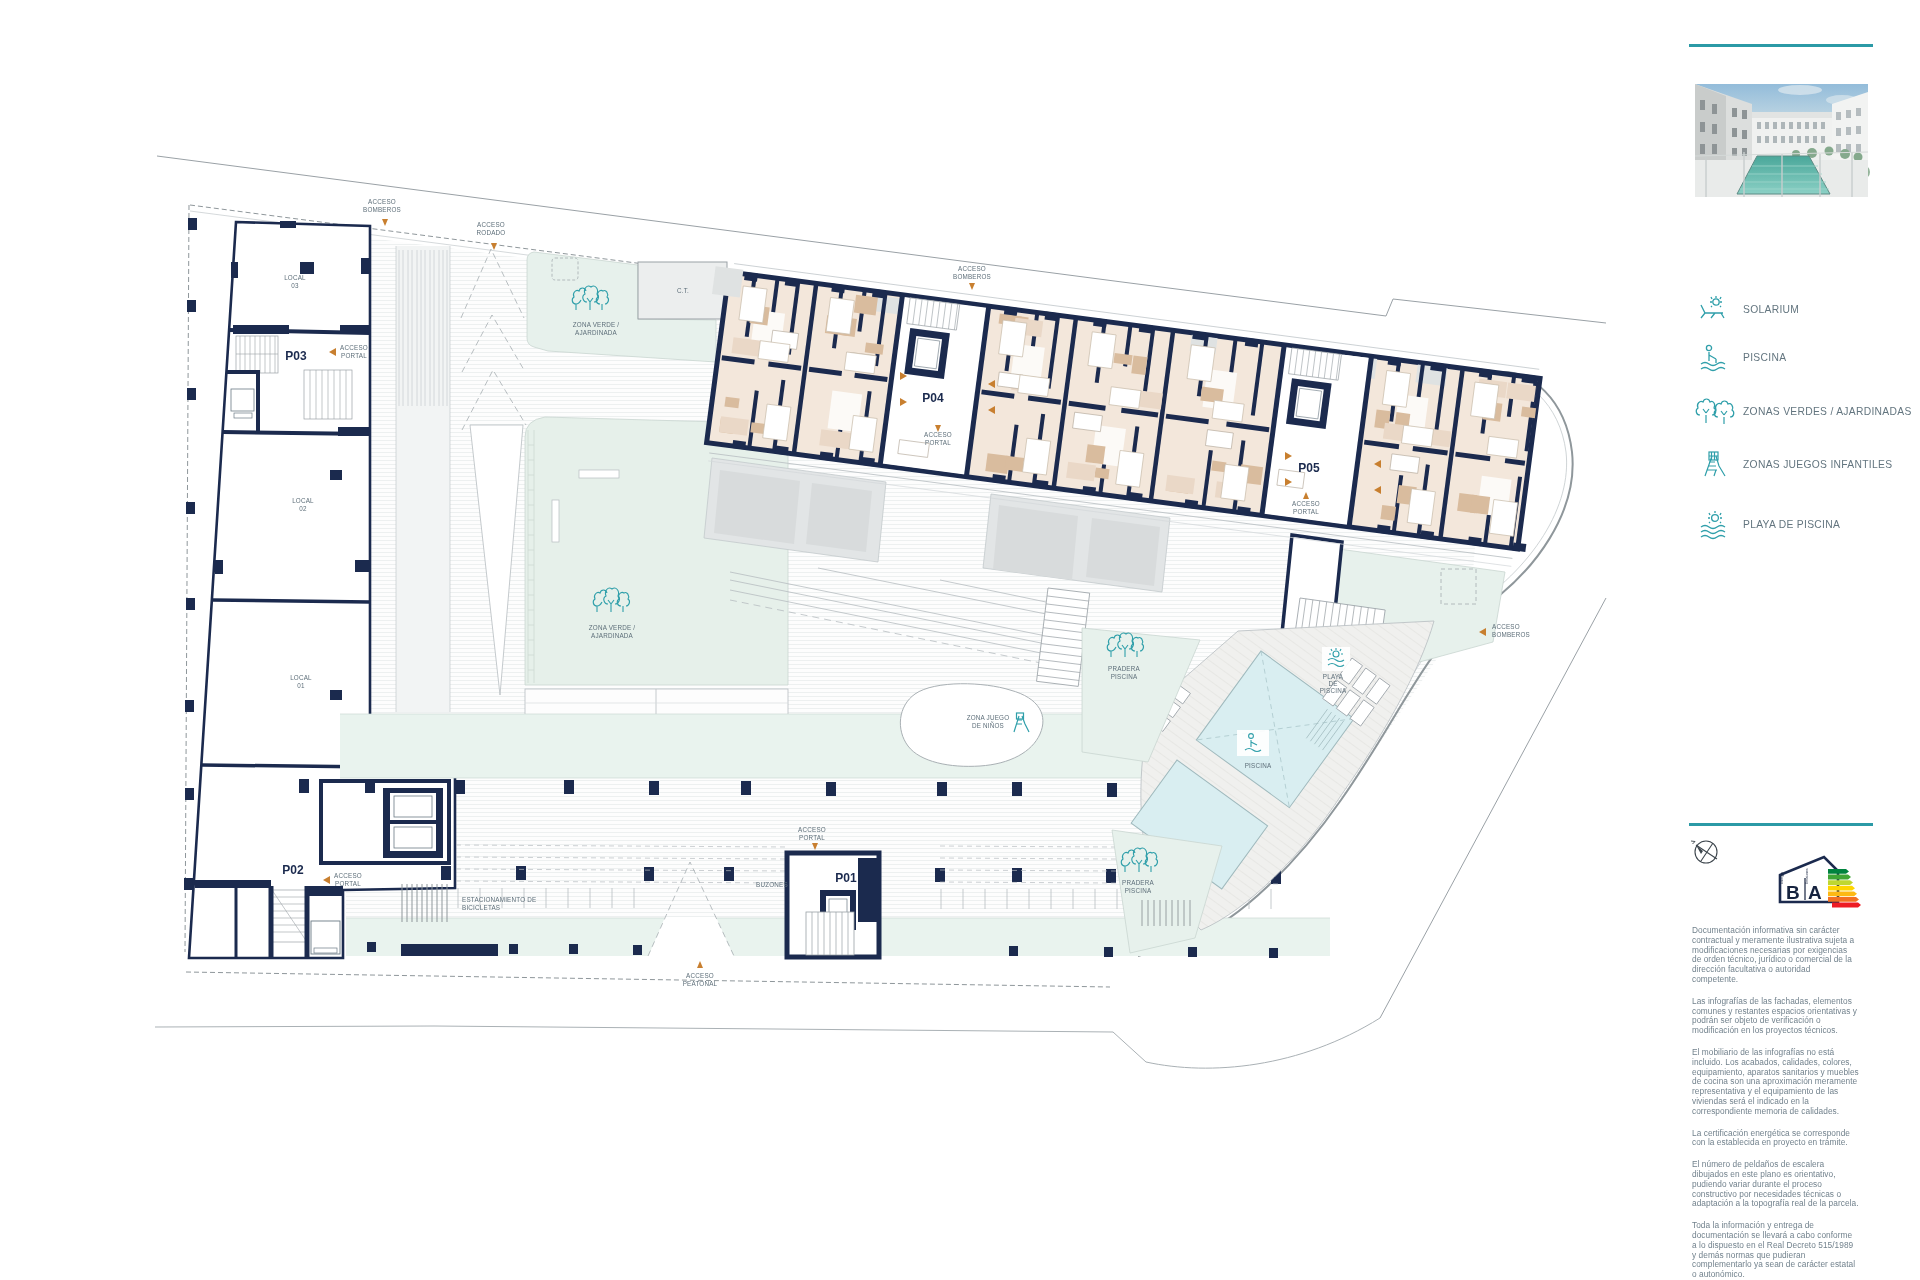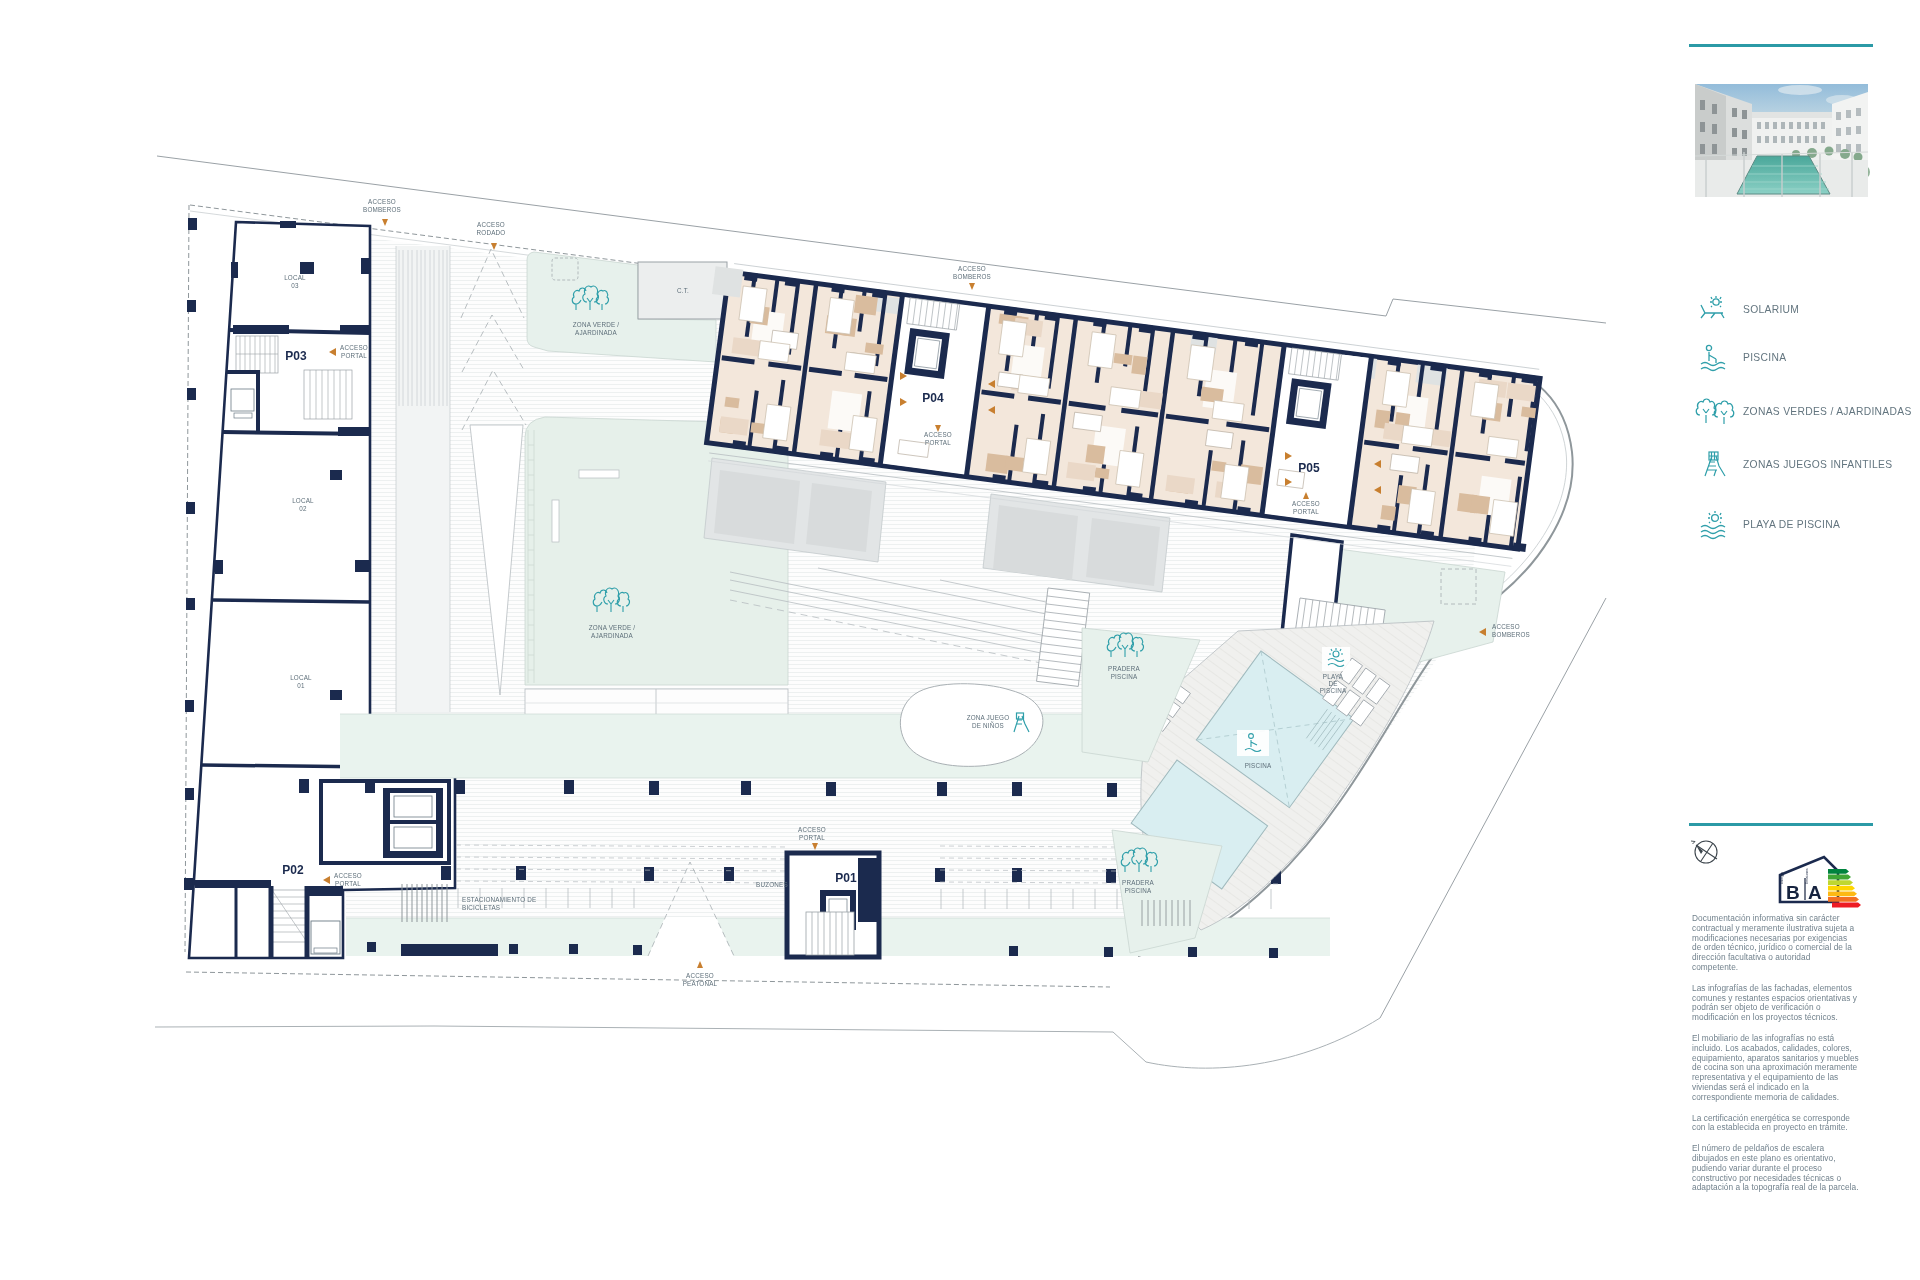--- a/index.html
+++ b/index.html
@@ -1,19 +1,19 @@
 <!DOCTYPE html>
 <html><head>
 <meta charset="utf-8">
 <style>
 html,body{margin:0;padding:0;background:#fff;width:1920px;height:1280px;overflow:hidden;
 font-family:"Liberation Sans",sans-serif;}
 #page{position:relative;width:1920px;height:1280px;background:#fff;}
 svg{position:absolute;left:0;top:0;}
-.par{color:#72828d;font-size:8.3px;line-height:9.8px;letter-spacing:.05px;margin:0 0 11px 0;white-space:nowrap;}
+.par{color:#72828d;font-size:8.3px;line-height:9.8px;letter-spacing:.05px;margin:12px 0 11px 0;white-space:nowrap;}
 </style>
 </head>
 <body>
 <div id="page">
 
 <svg width="1920" height="1280" viewBox="0 0 1920 1280">
 <defs>
 <pattern id="deckstripe" width="8" height="8" patternUnits="userSpaceOnUse" patternTransform="rotate(-54)">
 <rect width="8" height="8" fill="#f0f0ee"></rect>
           <line x1="0" y1="0" x2="0" y2="8" stroke="#dededa" stroke-width="1"></line>
@@ -971,16 +971,17 @@
 </g>
 </g>
 </svg>
 
 <div style="position:absolute;left:1692px;top:914px;width:185px;">
 <p class="par">Documentación informativa sin carácter<br>contractual y meramente ilustrativa sujeta a<br>modificaciones necesarias por exigencias<br>de orden técnico, jurídico o comercial de la<br>dirección facultativa o autoridad<br>competente.</p>
 <p class="par">Las infografías de las fachadas, elementos<br>comunes y restantes espacios orientativas y<br>podrán ser objeto de verificación o<br>modificación en los proyectos técnicos.</p>
 <p class="par">El mobiliario de las infografías no está<br>incluido. Los acabados, calidades, colores,<br>equipamiento, aparatos sanitarios y muebles<br>de cocina son una aproximación meramente<br>representativa y el equipamiento de las<br>viviendas será el indicado en la<br>correspondiente memoria de calidades.</p>
 <p class="par">La certificación energética se corresponde<br>con la establecida en proyecto en trámite.</p>
 <p class="par">El número de peldaños de escalera<br>dibujados en este plano es orientativo,<br>pudiendo variar durante el proceso<br>constructivo por necesidades técnicas o<br>adaptación a la topografía real de la parcela.</p>
+<p class="par">Toda la información y entrega de<br>documentación se llevará a cabo conforme<br>a lo dispuesto en el Real Decreto 515/1989<br>y demás normas que pudieran<br>complementarlo ya sean de carácter estatal<br>o autonómico.</p>
 </div>
 
 <div id="sidebar"></div>
 </div>
 
 </body></html>

